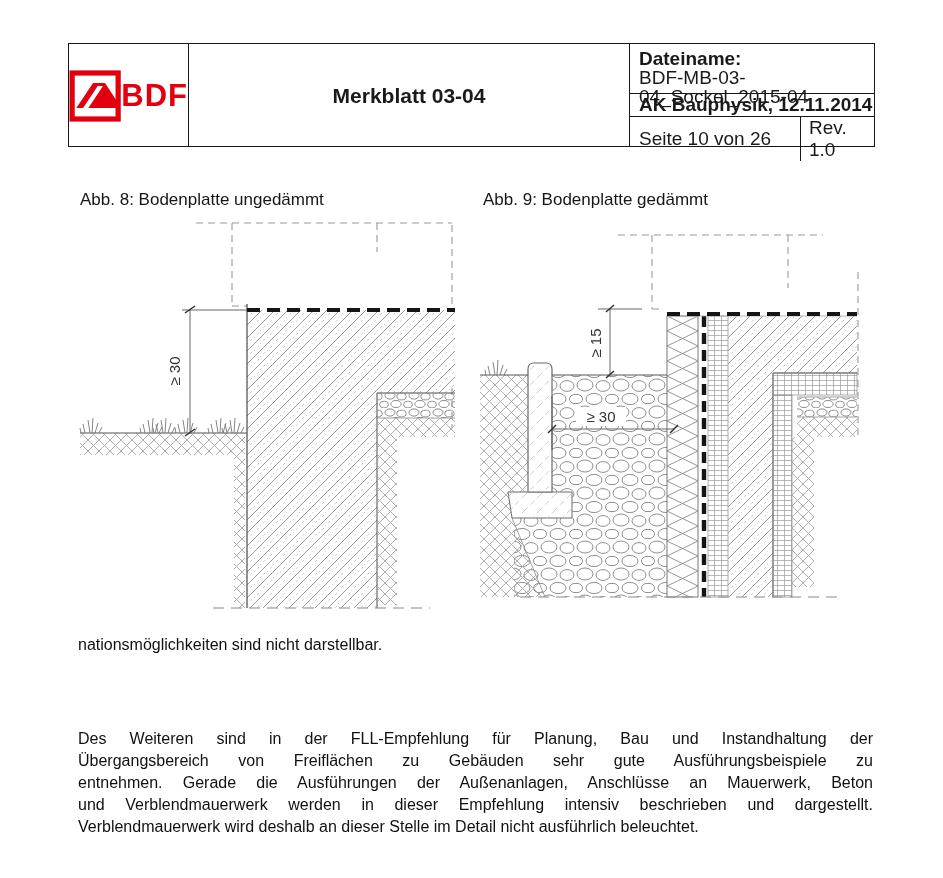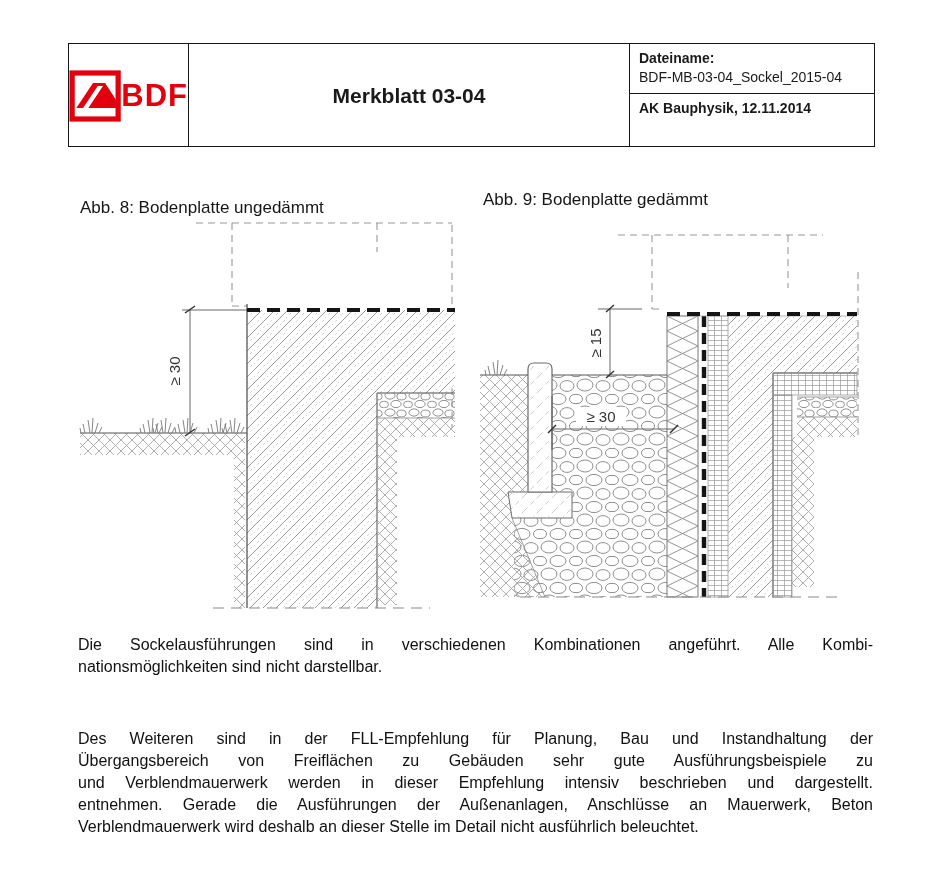--- a/index.html
+++ b/index.html
@@ -8,32 +8,32 @@
   
   .hdr{position:absolute;left:68px;top:43px;width:807px;height:104px;
        display:flex;border:1.6px solid #161616;box-sizing:border-box;background:#fff;}
   .hdr-logo{width:119px;box-sizing:border-box;display:flex;flex-direction:row;
             align-items:center;justify-content:center;padding-top:2px;}
   .logo-text{font-weight:bold;font-size:31px;letter-spacing:1px;line-height:1;margin-top:-2px;}
   .hdr-title{flex:1;box-sizing:border-box;border-left:1.6px solid #161616;
              display:flex;flex-direction:row;align-items:center;justify-content:center;gap:13px;}
   .hdr-title div{font-weight:bold;font-size:21px;line-height:1;}
   .hdr-meta{width:245px;box-sizing:border-box;border-left:1.6px solid #161616;
-            display:flex;flex-direction:column;font-size:14px;}
+            display:flex;flex-direction:column;font-size:19px;}
   .meta-r1{height:49px;box-sizing:border-box;padding:5px 0 0 9px;line-height:19px;}
   .meta-r1 .lbl{font-weight:bold;}
   .meta-r2{height:28px;box-sizing:border-box;border-top:1.4px solid #161616;
            padding-left:9px;display:flex;align-items:center;font-weight:bold;}
   .meta-r3{flex:1;box-sizing:border-box;border-top:1.4px solid #161616;display:flex;}
   .meta-page{flex:1;display:flex;align-items:center;padding-left:9px;}
   .meta-rev{width:74px;box-sizing:border-box;border-left:1.4px solid #161616;
             display:flex;align-items:center;padding-left:8px;}
   
   .cap{position:absolute;top:190px;font-size:17px;color:#161616;}
-  .cap-left{left:80px;margin-top:8px;} .cap-right{left:483px;}
+  .cap-left{left:80px;} .cap-right{left:483px;}
   
   .draw{position:absolute;left:70px;top:213px;}
   
   .para{position:absolute;left:78px;width:795px;font-size:16px;line-height:22px;color:#111;}
   .para-1{top:634px;} .para-2{top:728px;}
   .pline{text-align:justify;text-align-last:justify;white-space:normal;}
   .pline-last{text-align-last:left;}
 </style>
 </head>
 <body>
@@ -51,20 +51,24 @@
     </div>
     <div class="hdr-title">
       <div>Merkblatt 03-04</div>
     </div>
     <div class="hdr-meta">
       <div class="meta-r1">
         <div class="lbl">Dateiname:</div>
         <div>BDF-MB-03-04_Sockel_2015-04</div>
       </div>
       <div class="meta-r2">AK Bauphysik, 12.11.2014</div>
+      <div class="meta-r3">
+        <div class="meta-page">Seite 10 von 26</div>
+        <div class="meta-rev">Rev. 1.0</div>
+      </div>
     </div>
   </div>
 
   <div class="cap cap-left">Abb. 8: Bodenplatte ungedämmt</div>
   <div class="cap cap-right">Abb. 9: Bodenplatte gedämmt</div>
 
   <svg class="draw" width="808" height="412" viewBox="70 213 808 412">
     <defs>
       <pattern id="hatchConc" width="13" height="13" patternUnits="userSpaceOnUse">
         <path d="M-1,14 L14,-1" stroke="#9a9a9a" stroke-width="1" fill="none"></path>
@@ -202,24 +206,23 @@
         <path d="M548,433 L556,425 M670,433 L678,425" stroke="#333" stroke-width="1.5" fill="none"></path>
         <rect x="576" y="407" width="50" height="19" fill="#fff"></rect>
         <text x="601" y="422" text-anchor="middle" font-size="15" fill="#333" font-family="Liberation Sans, sans-serif">≥ 30</text>
       </g>
 
       <path d="M520,597 H840" stroke="#8a8a8a" stroke-width="1.1" stroke-dasharray="11,7" fill="none"></path>
     </g>
   </svg>
 
   <div class="para para-1">
-      <div class="pline">Die Sockelausführungen sind in verschiedenen Kombinationen angeführt. Alle Kombi-</div>
       <div class="pline pline-last">nationsmöglichkeiten sind nicht darstellbar.</div>
     </div>
   <div class="para para-2">
       <div class="pline">Des Weiteren sind in der FLL-Empfehlung für Planung, Bau und Instandhaltung der</div>
       <div class="pline">Übergangsbereich von Freiflächen zu Gebäuden sehr gute Ausführungsbeispiele zu</div>
+      <div class="pline">entnehmen. Gerade die Ausführungen der Außenanlagen, Anschlüsse an Mauerwerk, Beton</div>
       <div class="pline">und Verblendmauerwerk werden in dieser Empfehlung intensiv beschrieben und dargestellt.</div>
-      <div class="pline">entnehmen. Gerade die Ausführungen der Außenanlagen, Anschlüsse an Mauerwerk, Beton</div>
       <div class="pline pline-last">Verblendmauerwerk wird deshalb an dieser Stelle im Detail nicht ausführlich beleuchtet.</div>
     </div>
 
 </div>
 
 </body></html>

